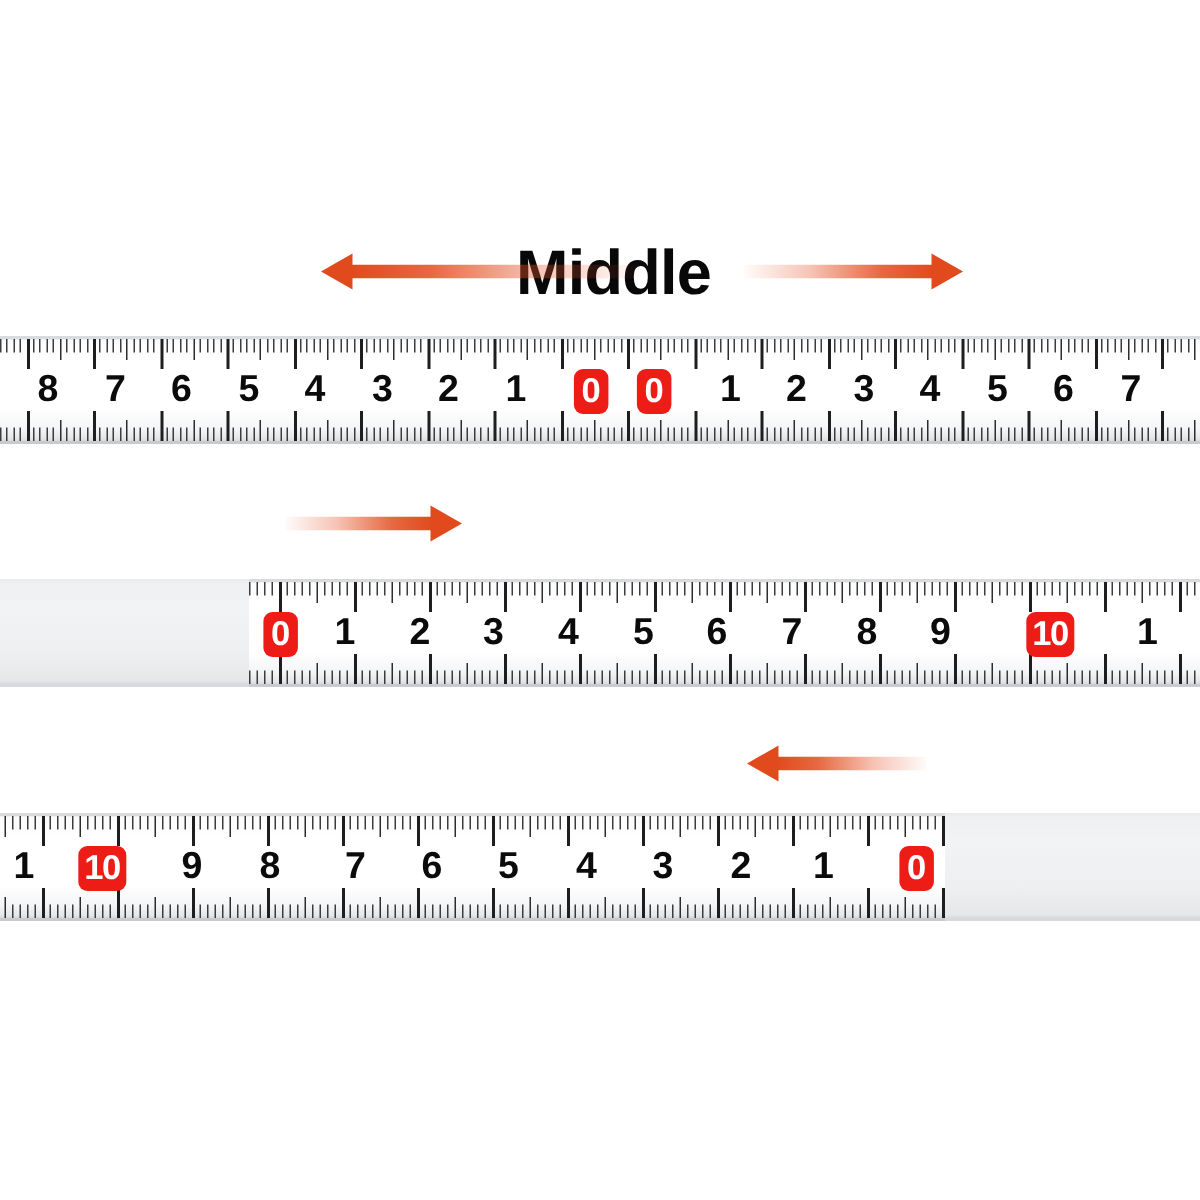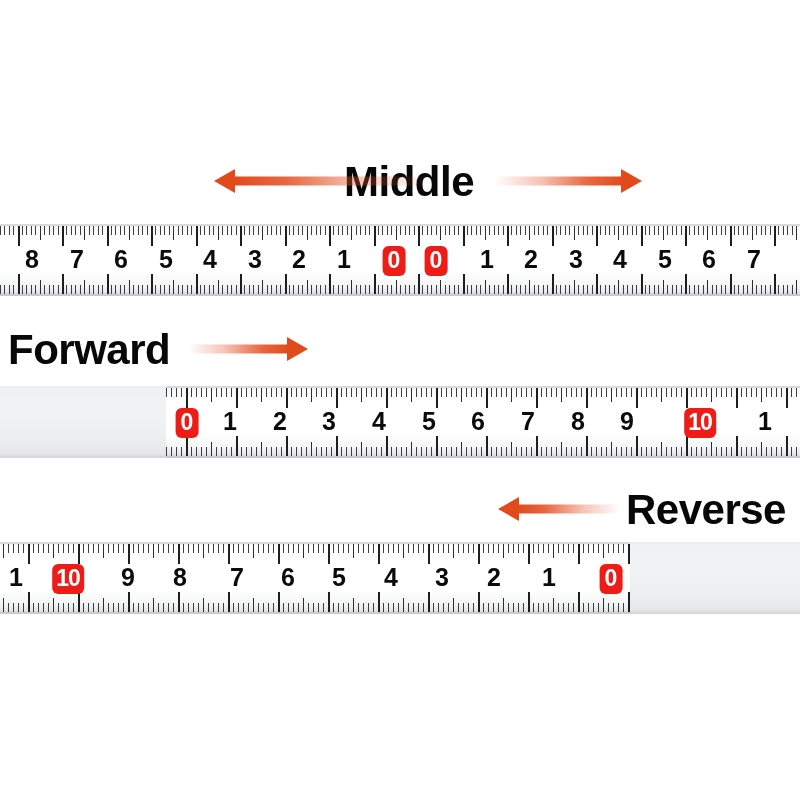--- a/index.html
+++ b/index.html
@@ -524,21 +524,20 @@
       <div class="num red" style="left: 436px; top: 22px;">0</div>
       <div class="num" style="left: 487px; top: 23px;">1</div>
       <div class="num" style="left: 531px; top: 23px;">2</div>
       <div class="num" style="left: 576px; top: 23px;">3</div>
       <div class="num" style="left: 620px; top: 23px;">4</div>
       <div class="num" style="left: 665px; top: 23px;">5</div>
       <div class="num" style="left: 709px; top: 23px;">6</div>
       <div class="num" style="left: 754px; top: 23px;">7</div>
     </div>
 
-  <div class="label" id="label-forward">Forward</div>
 
   <div class="arrow right" id="arrow-forward">
     <div class="shaft"></div>
     <div class="head"></div>
   </div>
 
   <div class="ruler" id="ruler-forward">
     <div class="edge-top"></div>
     <div class="edge-bottom"></div>
   <div class="blank left" style="width: 166px;"></div>
@@ -807,21 +806,20 @@
       <div class="num" style="left: 379px; top: 23px;">4</div>
       <div class="num" style="left: 429px; top: 23px;">5</div>
       <div class="num" style="left: 478px; top: 23px;">6</div>
       <div class="num" style="left: 528px; top: 23px;">7</div>
       <div class="num" style="left: 578px; top: 23px;">8</div>
       <div class="num" style="left: 627px; top: 23px;">9</div>
       <div class="num red wide" style="left: 700px; top: 22px;">10</div>
       <div class="num" style="left: 765px; top: 23px;">1</div>
     </div>
 
-  <div class="label" id="label-reverse">Reverse</div>
 
   <div class="arrow left" id="arrow-reverse">
     <div class="shaft"></div>
     <div class="head"></div>
   </div>
 
   <div class="ruler" id="ruler-reverse">
     <div class="edge-top"></div>
     <div class="edge-bottom"></div>
   <div class="blank right" style="width: 170px;"></div>

